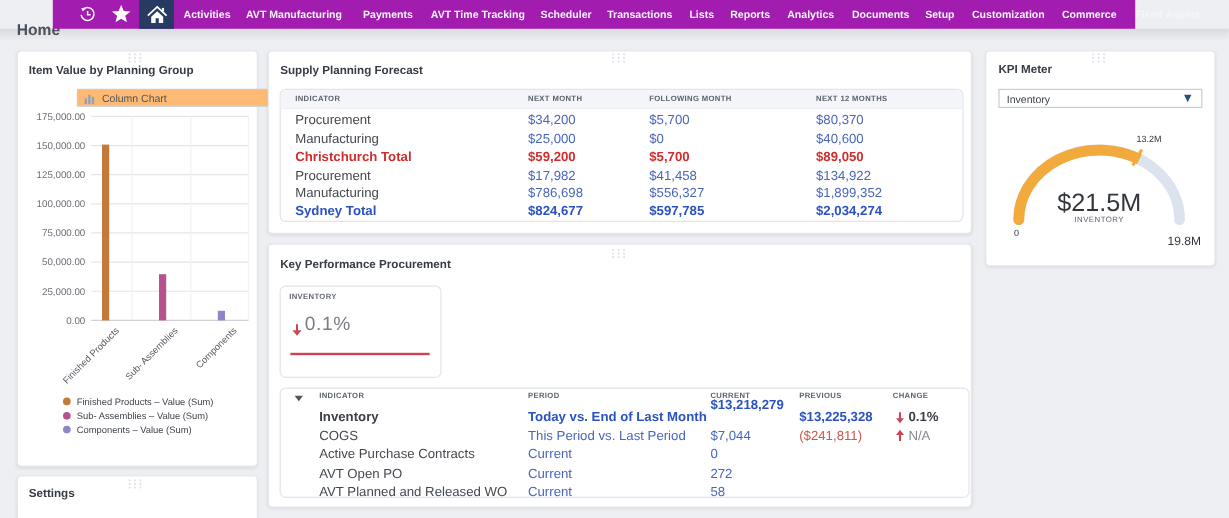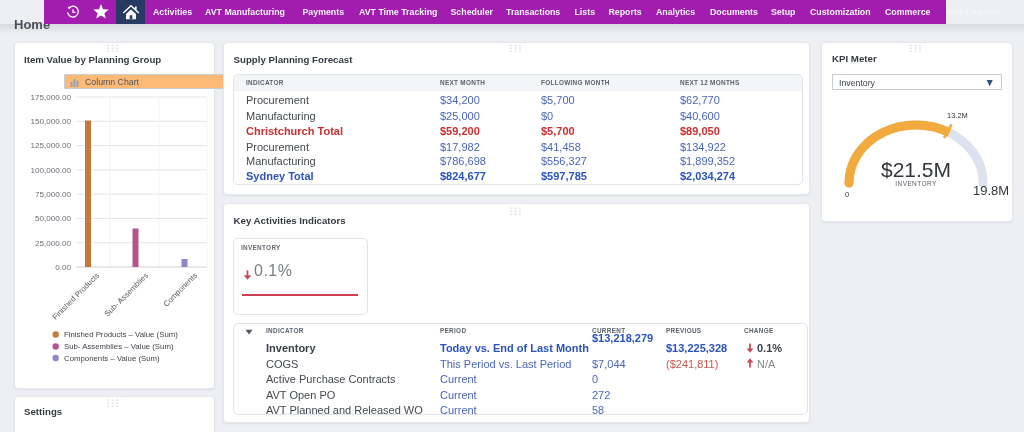--- a/index.html
+++ b/index.html
@@ -167,21 +167,21 @@
   <div class="abs" style="left:0;top:0;width:100%;height:15px;background:#f4f5f8;border-bottom:1px solid #eceef1;border-radius:5px 5px 0 0;"></div>
 </div>
 <div class="thead" style="left:246px;top:79px;">INDICATOR</div>
 <div class="thead" style="left:440px;top:79px;">NEXT MONTH</div>
 <div class="thead" style="left:541px;top:79px;">FOLLOWING MONTH</div>
 <div class="thead" style="left:680px;top:79px;">NEXT 12 MONTHS</div>
 
 <div class="cell" style="left:246px;top:94px;">Procurement</div>
 <div class="cell blue" style="left:440px;top:94px;">$34,200</div>
 <div class="cell blue" style="left:541px;top:94px;">$5,700</div>
-<div class="cell blue" style="left:680px;top:94px;">$62,770</div>
+<div class="cell blue" style="left:680px;top:94px;">$80,370</div>
 
 <div class="cell" style="left:246px;top:109.5px;">Manufacturing</div>
 <div class="cell blue" style="left:440px;top:109.5px;">$25,000</div>
 <div class="cell blue" style="left:541px;top:109.5px;">$0</div>
 <div class="cell blue" style="left:680px;top:109.5px;">$40,600</div>
 
 <div class="cell bred" style="left:246px;top:125px;">Christchurch Total</div>
 <div class="cell bred" style="left:440px;top:125px;">$59,200</div>
 <div class="cell bred" style="left:541px;top:125px;">$5,700</div>
 <div class="cell bred" style="left:680px;top:125px;">$89,050</div>
@@ -195,21 +195,21 @@
 <div class="cell blue" style="left:440px;top:155px;">$786,698</div>
 <div class="cell blue" style="left:541px;top:155px;">$556,327</div>
 <div class="cell blue" style="left:680px;top:155px;">$1,899,352</div>
 
 <div class="cell bblue" style="left:246px;top:169.5px;">Sydney Total</div>
 <div class="cell bblue" style="left:440px;top:169.5px;">$824,677</div>
 <div class="cell bblue" style="left:541px;top:169.5px;">$597,785</div>
 <div class="cell bblue" style="left:680px;top:169.5px;">$2,034,274</div>
 
 <div class="card" style="left:223px;top:203px;width:585px;height:218px;"></div>
-<div class="ctitle" style="left:233.5px;top:214.5px;">Key Activities Indicators</div>
+<div class="ctitle" style="left:233.5px;top:214.5px;">Key Performance Procurement</div>
 <svg class="dots" style="left:509px;top:207px;" viewBox="0 0 13 9">
   <g fill="#e0e3e7">
       <circle cx="2" cy="1.3" r="0.95"></circle>
       <circle cx="6.5" cy="1.3" r="0.95"></circle>
       <circle cx="11" cy="1.3" r="0.95"></circle>
   <circle cx="2" cy="4.3" r="0.95"></circle>
       <circle cx="6.5" cy="4.3" r="0.95"></circle>
       <circle cx="11" cy="4.3" r="0.95"></circle>
   <circle cx="2" cy="7.3" r="0.95"></circle>
       <circle cx="6.5" cy="7.3" r="0.95"></circle>
@@ -293,13 +293,13 @@
     <path d="M 28 78 A 67 58 0 0 1 162 78" stroke="#dde3ee" stroke-width="9" stroke-linecap="round"></path>
     <path d="M 28 78 A 67 58 0 0 1 128.5 27.8" stroke="#f2aa3c" stroke-width="9"></path>
     <circle cx="28" cy="78" r="4.5" fill="#f2aa3c" stroke="none"></circle>
     <line x1="123" y1="33" x2="130.5" y2="19.5" stroke="#f3ab3d" stroke-width="2.6"></line>
   </g>
 </svg>
 <div class="abs" style="left:947px;top:111px;font-size:7.5px;color:#33373d;">13.2M</div>
 <div class="abs" style="left:821px;top:158px;width:190px;text-align:center;font-size:21px;color:#33373d;">$21.5M</div>
 <div class="abs" style="left:821px;top:180px;width:190px;text-align:center;font-size:6.5px;color:#5a5f66;letter-spacing:.4px;">INVENTORY</div>
 <div class="abs" style="left:845px;top:190px;font-size:7.5px;color:#33373d;">0</div>
-<div class="abs" style="left:973px;top:183px;font-size:13px;color:#33373d;">19.8M</div>
+<div class="abs" style="left:973px;top:196px;font-size:10px;color:#33373d;">19.8M</div>
 
 </body></html>

